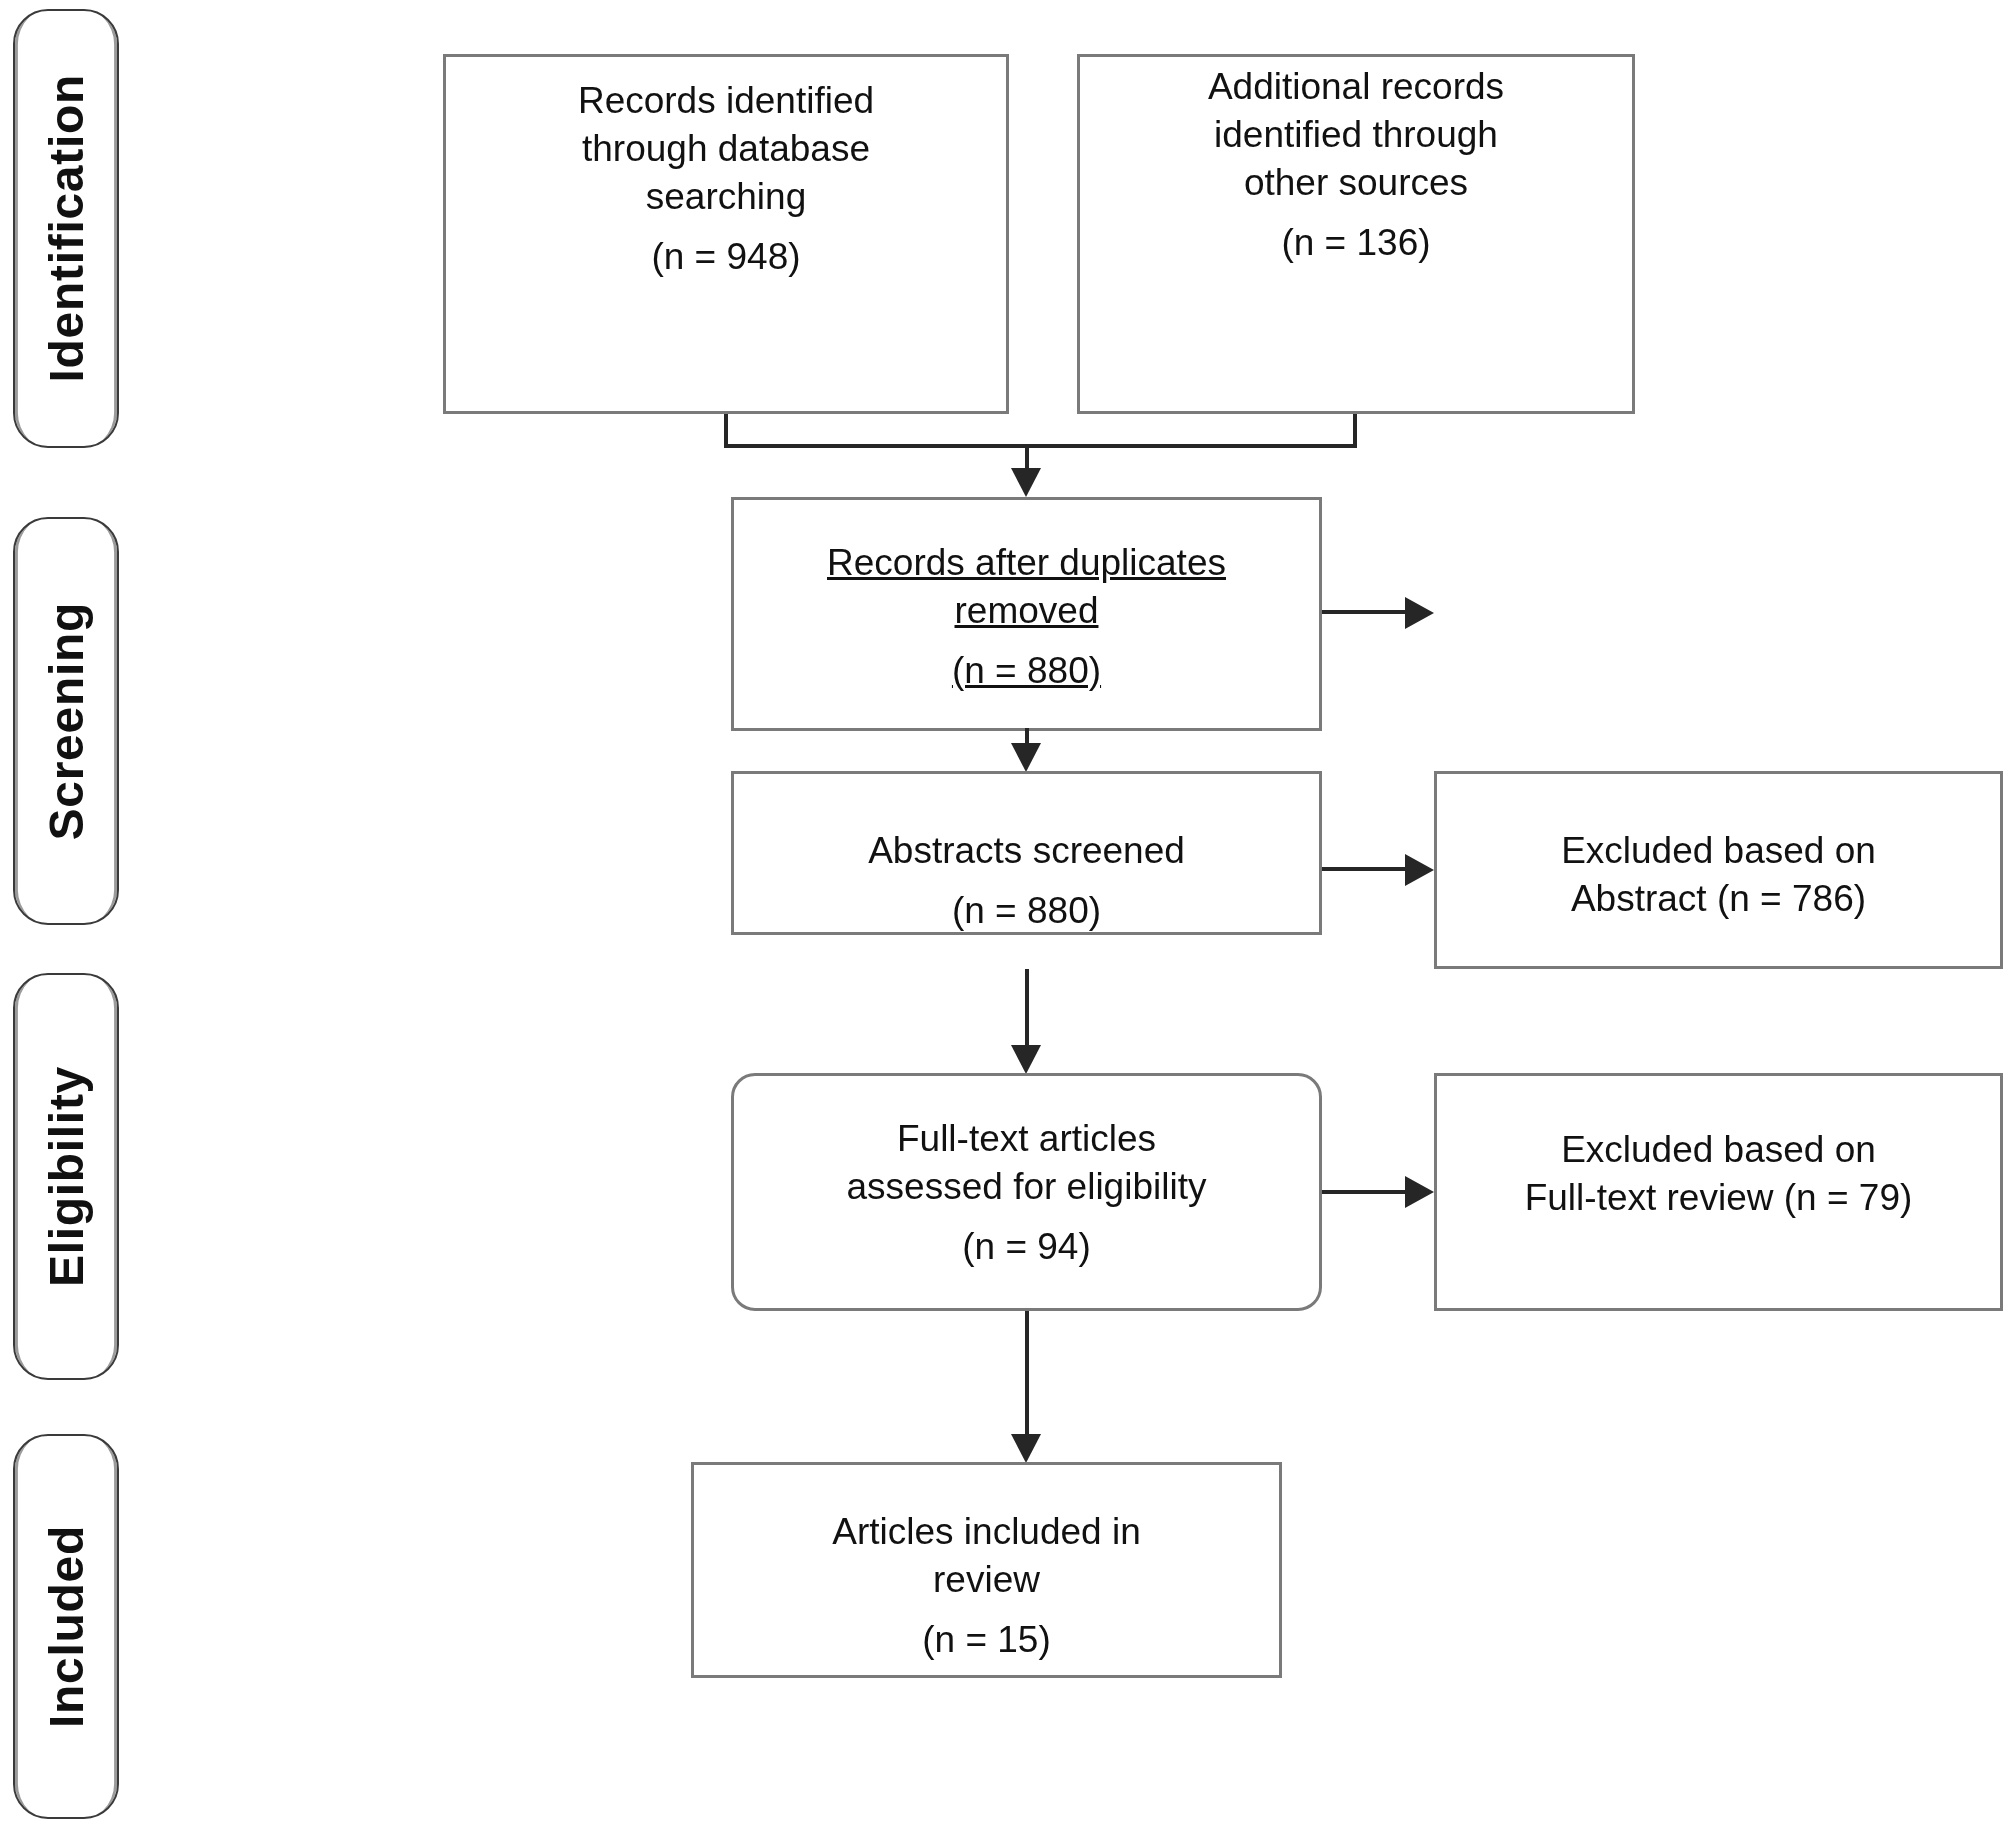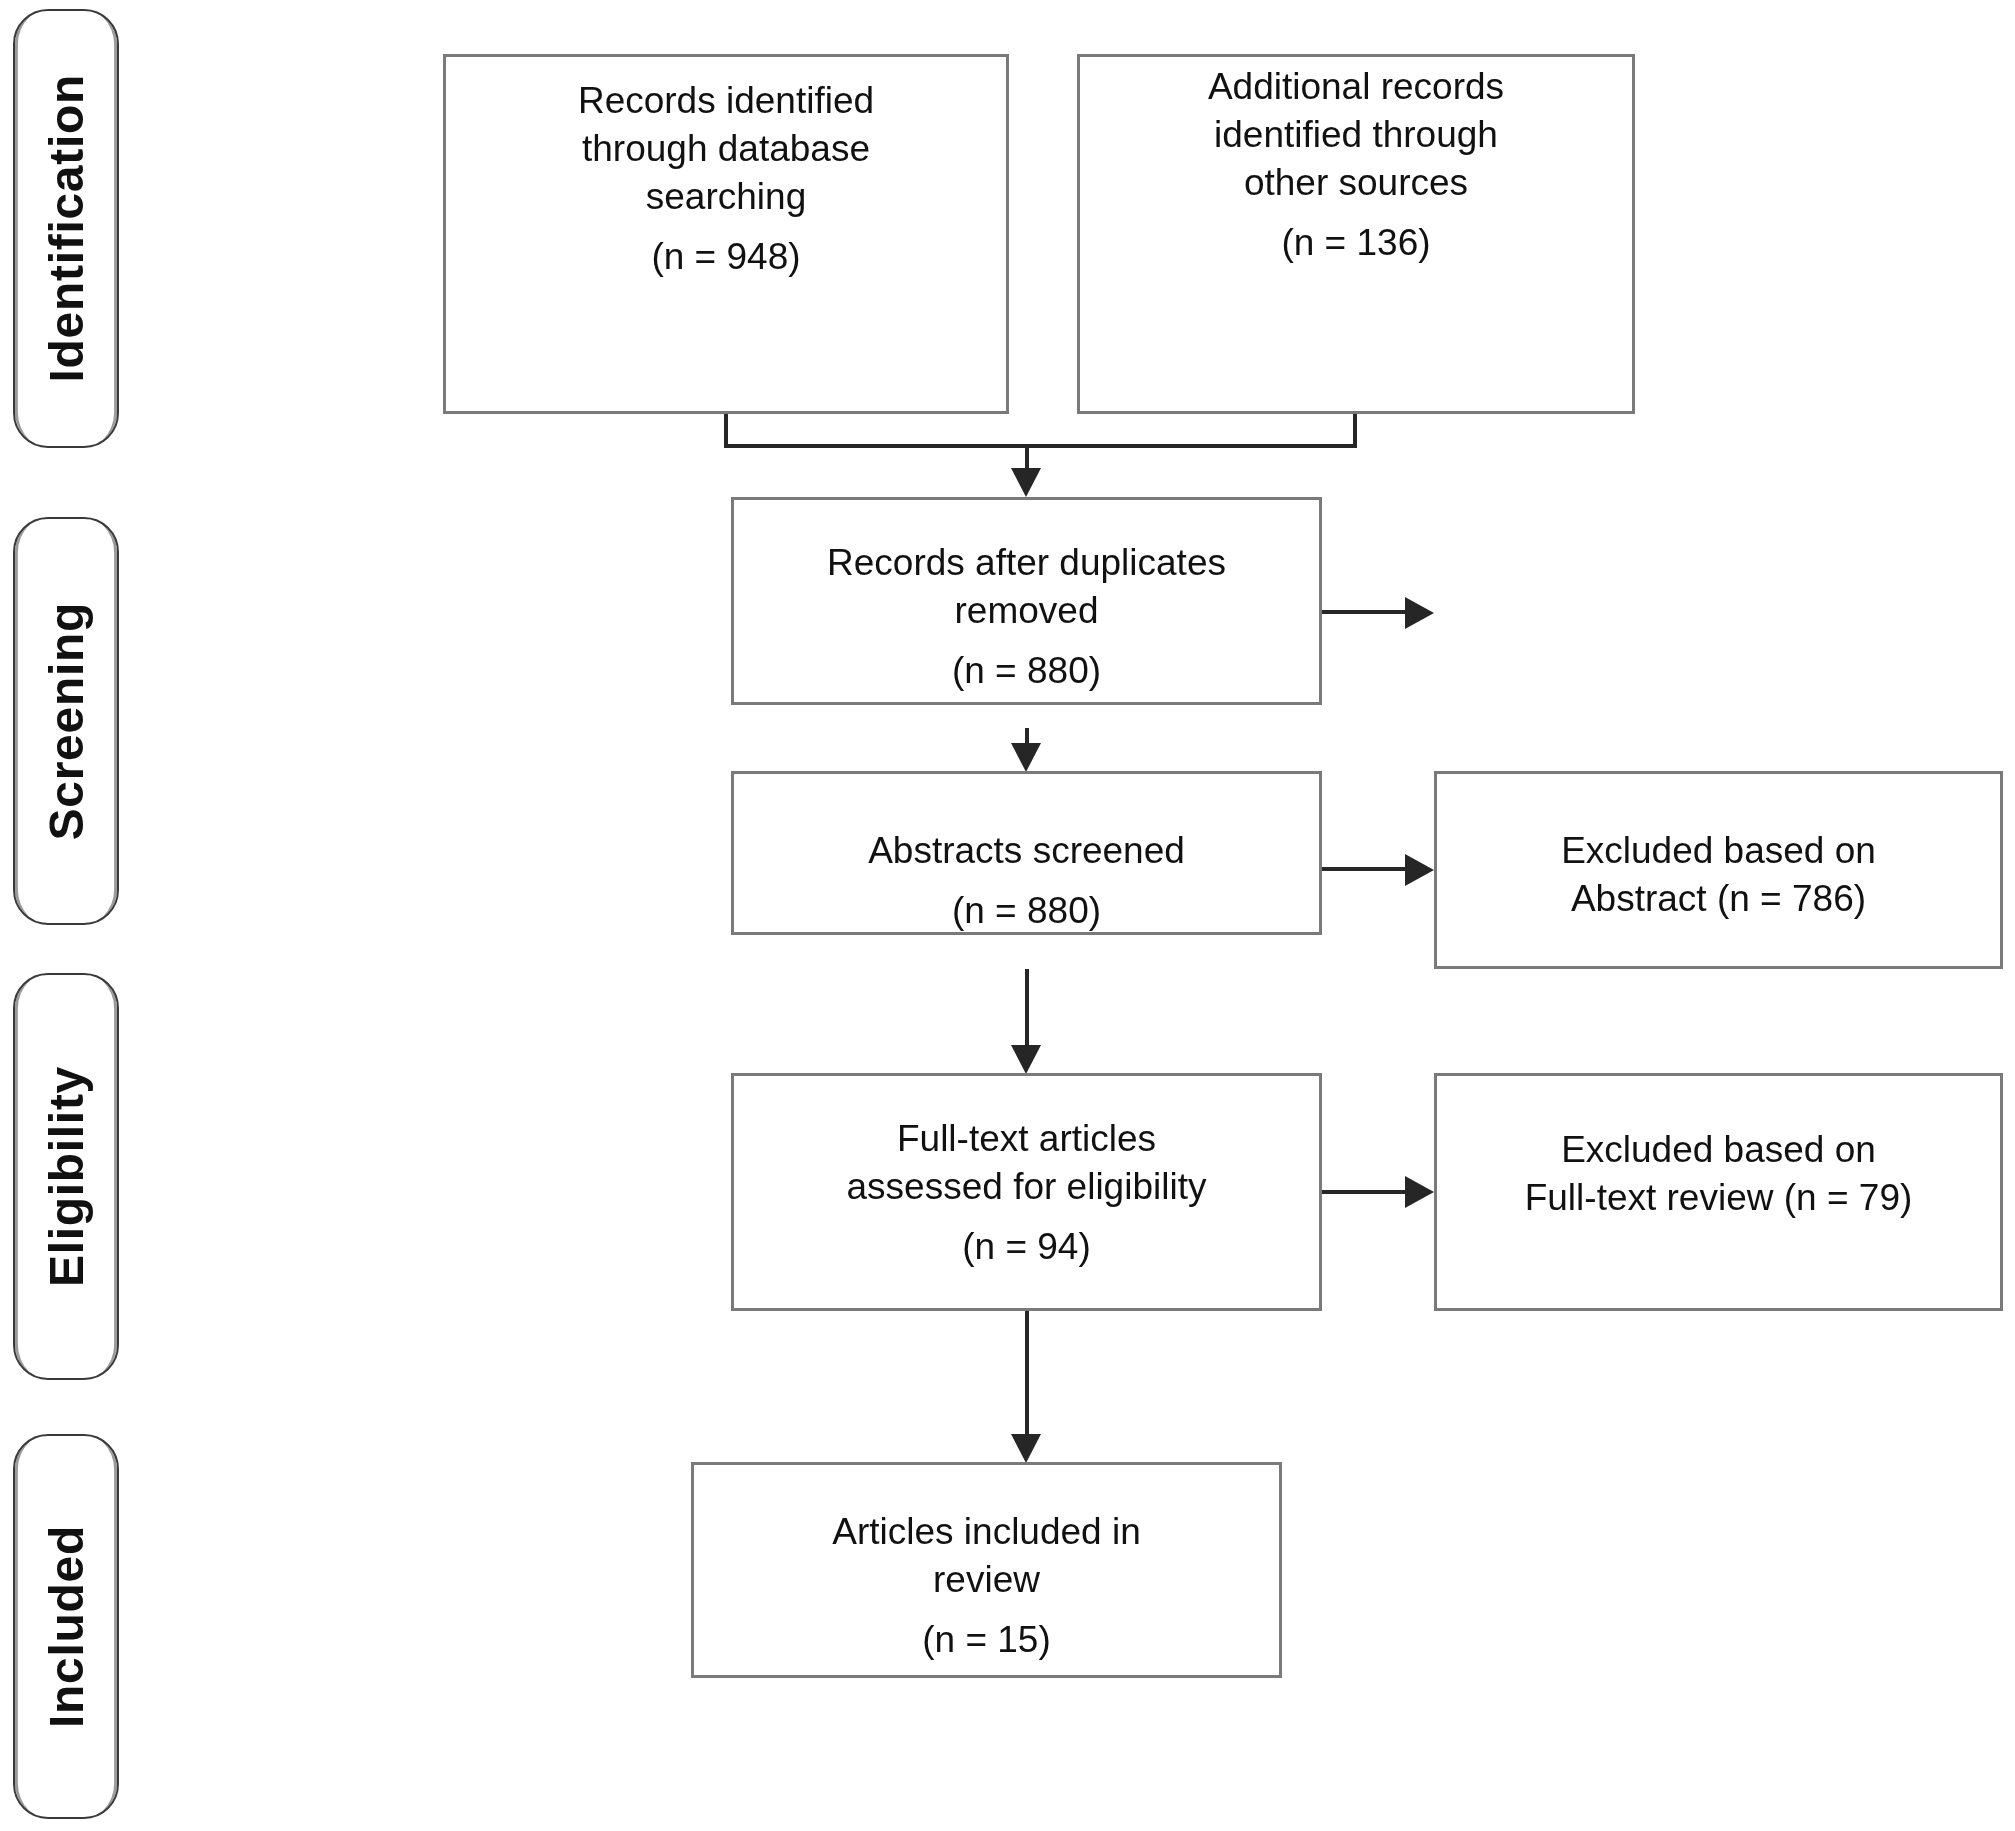--- a/index.html
+++ b/index.html
@@ -94,21 +94,21 @@
     <div>other sources</div>
     <div class="nline">(n = 136)</div>
   </div>
 
   <div class="cline" style="left:724px;top:414px;width:3.6px;height:34px;"></div>
   <div class="cline" style="left:1353px;top:414px;width:3.6px;height:34px;"></div>
   <div class="cline" style="left:724px;top:444px;width:633px;height:3.6px;"></div>
   <div class="cline" style="left:1025px;top:447px;width:3.6px;height:24.5px;"></div>
   <div class="ah-down" style="left:1011px;top:468px;"></div>
 
-  <div class="box" style="left:731px;top:497px;width:591px;height:208px;padding-top:39px;">
+  <div class="box" style="left:731px;top:497px;width:591px;height:234px;padding-top:39px;text-decoration:underline;">
     <div>Records after duplicates</div>
     <div>removed</div>
     <div class="nline">(n = 880)</div>
   </div>
 
   <div class="cline" style="left:1322px;top:610px;width:84px;height:4.3px;"></div>
   <div class="ah-right" style="left:1405px;top:597px;"></div>
 
 
   <div class="cline" style="left:1025px;top:728px;width:3.6px;height:19px;"></div>
@@ -123,21 +123,21 @@
   <div class="ah-right" style="left:1405px;top:854px;"></div>
 
   <div class="box" style="left:1434px;top:771px;width:569px;height:198px;padding-top:53px;">
     <div>Excluded based on</div>
     <div>Abstract (n = 786)</div>
   </div>
 
   <div class="cline" style="left:1025px;top:969px;width:3.6px;height:79px;"></div>
   <div class="ah-down" style="left:1011px;top:1045px;"></div>
 
-  <div class="box" style="left:731px;top:1073px;width:591px;height:238px;padding-top:39px;">
+  <div class="box" style="left:731px;top:1073px;width:591px;height:238px;padding-top:39px;border-radius:24px;">
     <div>Full-text articles</div>
     <div>assessed for eligibility</div>
     <div class="nline">(n = 94)</div>
   </div>
 
   <div class="cline" style="left:1322px;top:1190px;width:84px;height:4.3px;"></div>
   <div class="ah-right" style="left:1405px;top:1176px;"></div>
 
   <div class="box" style="left:1434px;top:1073px;width:569px;height:238px;padding-top:50px;">
     <div>Excluded based on</div>

